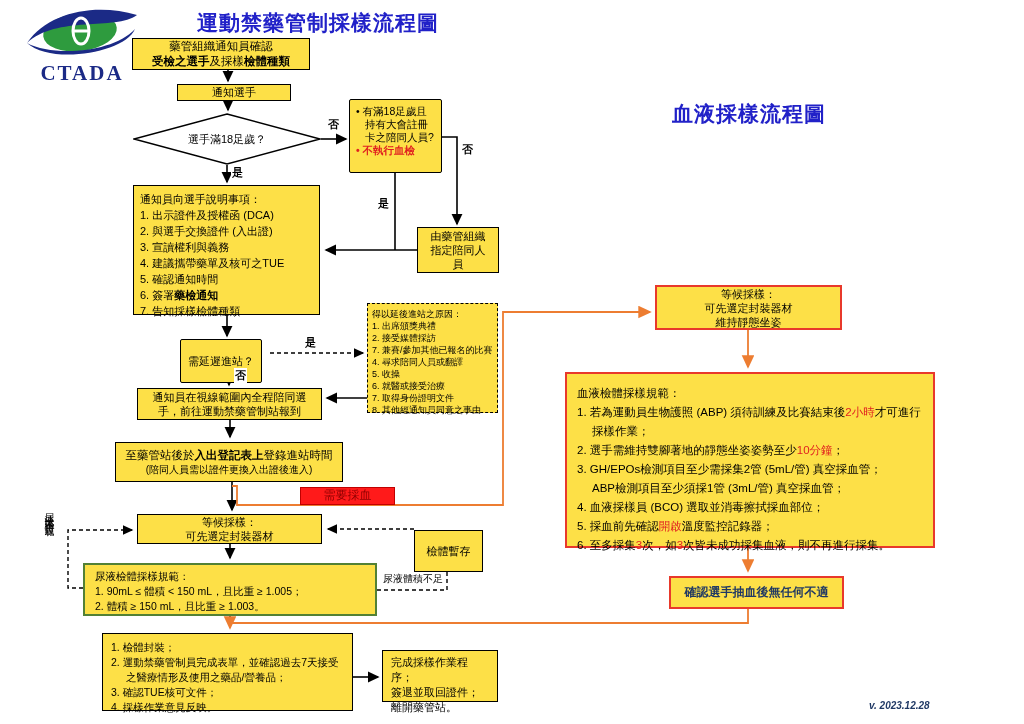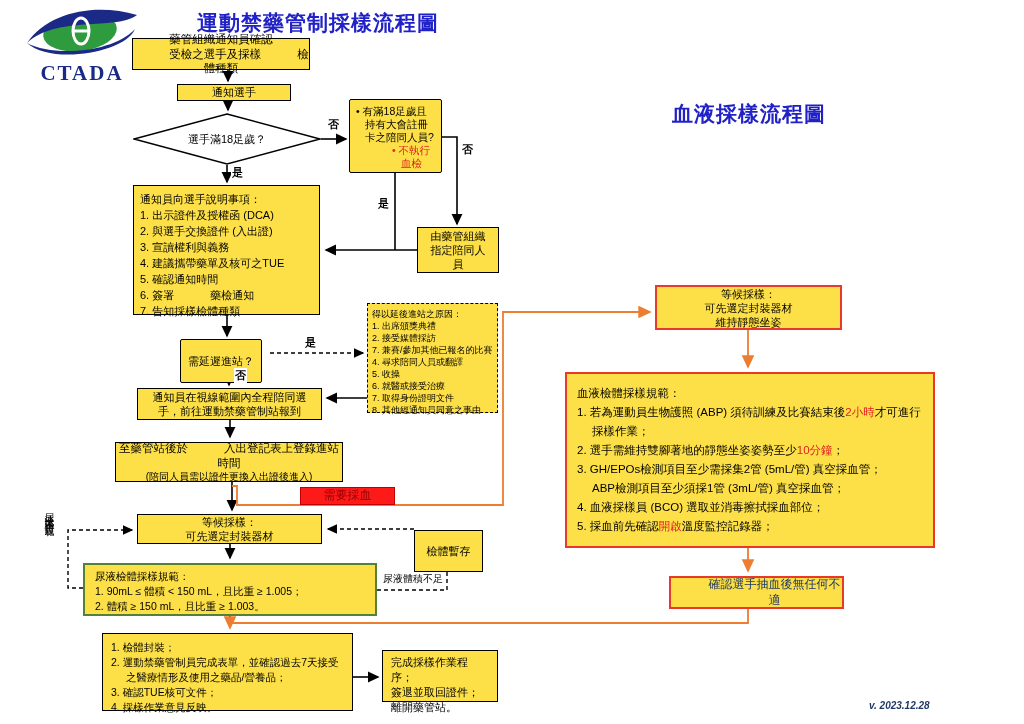--- a/index.html
+++ b/index.html
@@ -13,21 +13,21 @@
   .rounded{border-radius:2px;}
   .dashedbox{border:1.5px dashed #000;font-size:9px;line-height:12px;}
   .greenbox{border:2px solid #538135;font-size:10.5px;}
   .redborder{border:2.5px solid #e8392b;}
   .redfill{background:#ff1a1a;border:1px solid #c00000;color:#8f0000;font-weight:normal;font-size:12px;}
   .titlemain{position:absolute;z-index:1;font-weight:bold;color:#2121c8;font-size:21px;letter-spacing:1px;}
   .lbl{position:absolute;z-index:2;font-weight:bold;font-size:11px;background:#fff;padding:0 1px;}
   .small-lbl{position:absolute;z-index:2;font-size:10px;background:#fff;}
   .vert-lbl{position:absolute;z-index:2;font-size:10px;writing-mode:vertical-rl;letter-spacing:2px;}
   .redtext{color:#e02020;}
-  .bold{font-weight:normal;margin-left:36px;}
+  .bold{font-weight:bold;}
   .navy{color:#1f3864;}
   .diamond-wrap{position:absolute;z-index:1;}
   .diamond-txt{position:absolute;z-index:2;font-size:11px;width:100%;text-align:center;}
   .hang{padding-left:15px;text-indent:-15px;}
   .rline{line-height:16px;}
   .rulestxt{font-size:11.5px;line-height:19px;}
   .version{position:absolute;z-index:1;font-style:italic;font-size:10px;color:#1f3864;font-weight:bold;}
   .logo-text{font-weight:bold;color:#1b2a86;font-size:21px;letter-spacing:2px;
              font-family:"Liberation Serif","DejaVu Serif",serif;}
 </style>
@@ -204,20 +204,21 @@
   </div>
 
   <div class="box box-left redborder rulestxt" style="left:565px;top:372px;width:370px;height:176px;padding:10px 10px;">
     <div>血液檢體採樣規範：</div>
     <div class="hang"><span>1. 若為運動員生物護照 (ABP) 須待訓練及比賽結束後</span><span class="redtext">2小時</span><span>才可進行採樣作業；</span></div>
     <div class="hang"><span>2. 選手需維持雙腳著地的靜態坐姿姿勢至少</span><span class="redtext">10分鐘</span><span>；</span></div>
     <div class="hang">3. GH/EPOs檢測項目至少需採集2管 (5mL/管) 真空採血管；</div>
     <div style="padding-left:15px;">ABP檢測項目至少須採1管 (3mL/管) 真空採血管；</div>
     <div class="hang">4. 血液採樣員 (BCO) 選取並消毒擦拭採血部位；</div>
     <div class="hang"><span>5. 採血前先確認</span><span class="redtext">開啟</span><span>溫度監控記錄器；</span></div>
+    <div class="hang"><span>6. 至多採集</span><span class="redtext">3</span><span>次，如</span><span class="redtext">3</span><span>次皆未成功採集血液，則不再進行採集。</span></div>
   </div>
 
   <div class="box redborder" style="left:669px;top:576px;width:175px;height:33px;">
     <div class="bold navy" style="font-size:12px;">確認選手抽血後無任何不適</div>
   </div>
 
   <div class="lbl" style="left:327px;top:117px;">否</div>
   <div class="lbl" style="left:461px;top:142px;">否</div>
   <div class="lbl" style="left:377px;top:196px;">是</div>
   <div class="lbl" style="left:231px;top:165px;">是</div>

